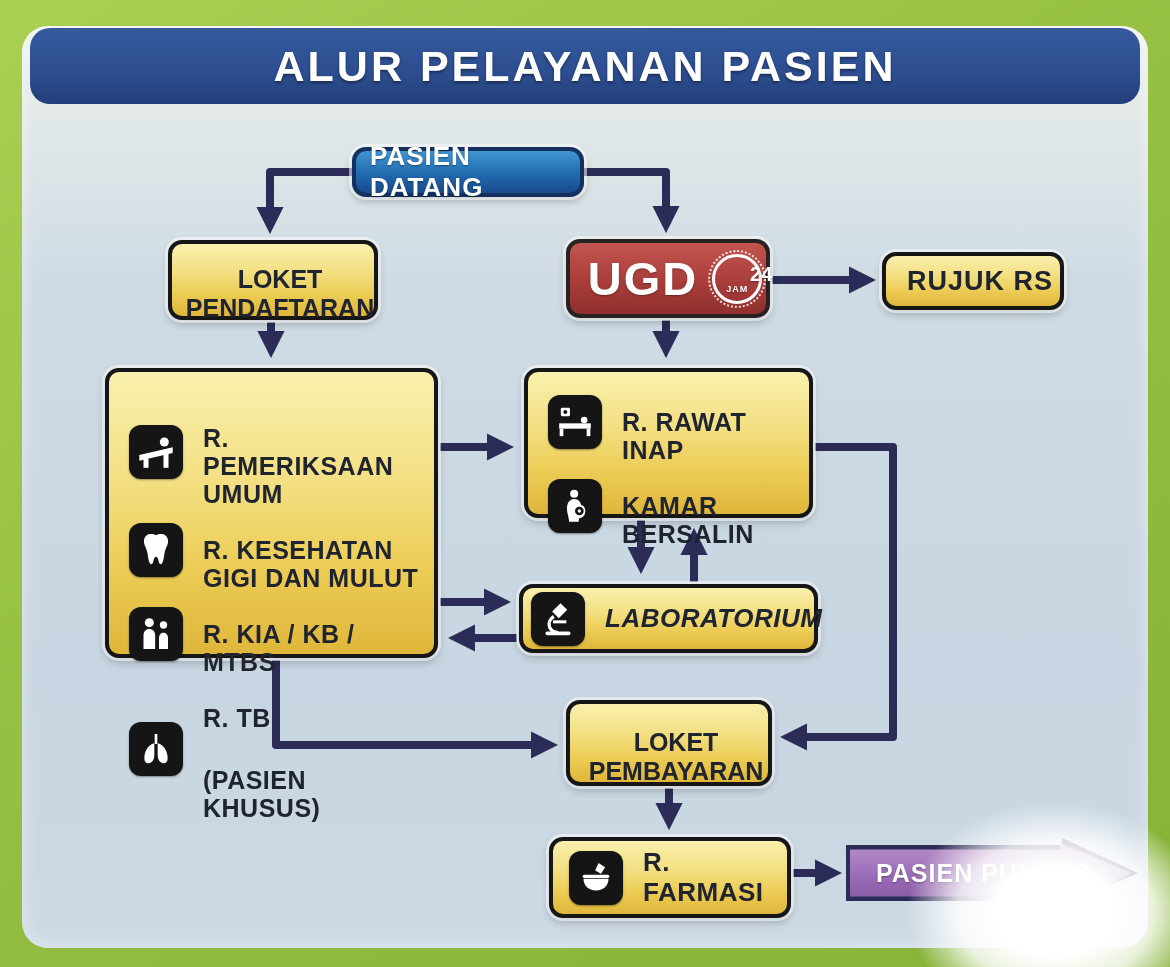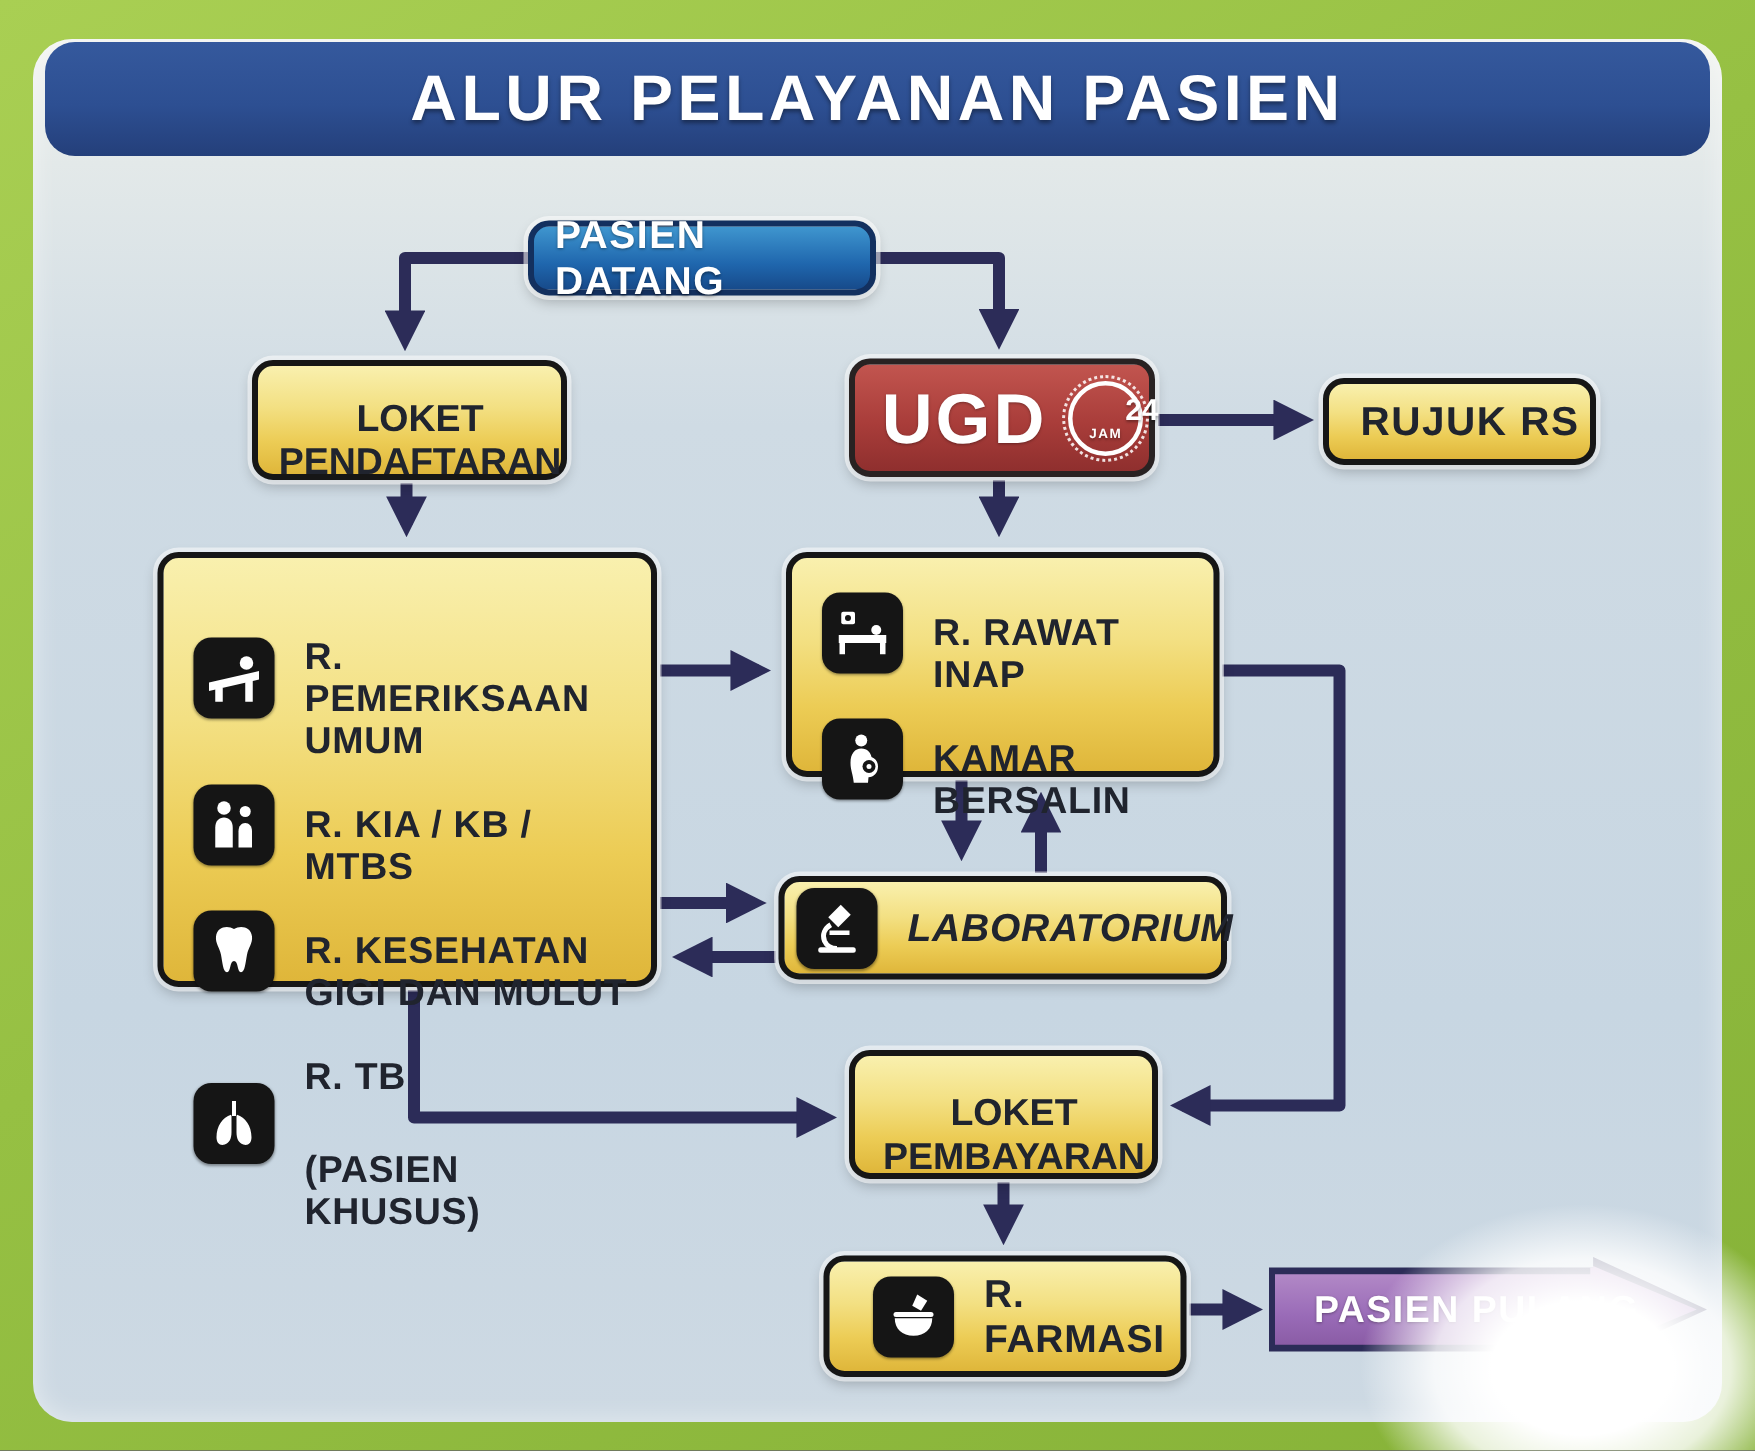--- a/index.html
+++ b/index.html
@@ -58,21 +58,21 @@
   .badge::before{content:"";position:absolute;inset:-7px;border:2px dotted rgba(255,255,255,.85);border-radius:50%;}
   .badge .b-val{font-size:20px;line-height:1;margin-left:48px;}
   .badge .b-unit{font-size:9px;line-height:1;margin-top:1px;letter-spacing:1px;}
   #rujuk-rs{left:882px;top:252px;width:182px;height:58px;font-size:27px;letter-spacing:1px;}
   #services{left:105px;top:368px;width:333px;height:290px;flex-direction:column;justify-content:space-around;
     align-items:stretch;padding:24px 10px 10px 20px;font-size:25px;}
   #inpatient{left:524px;top:368px;width:289px;height:150px;flex-direction:column;justify-content:space-around;
     align-items:stretch;padding:8px 8px 8px 20px;font-size:25px;}
   #laboratorium{left:519px;top:584px;width:299px;height:69px;justify-content:flex-start;padding-left:8px;font-size:26px;font-style:italic;}
   #loket-pembayaran{left:566px;top:700px;width:206px;height:86px;font-size:25px;}
-  #farmasi{left:549px;top:837px;width:242px;height:81px;justify-content:flex-start;padding-left:29px;font-size:26px;}
+  #farmasi{left:549px;top:837px;width:242px;height:81px;justify-content:flex-start;padding-left:16px;font-size:26px;}
   
   .parrow-outer{
     position:absolute;left:846px;top:838px;width:292px;height:70px;z-index:2;
     background:#2c2c58;
     clip-path:polygon(0% 10%,74% 10%,74% 0%,100% 50%,74% 100%,74% 90%,0% 90%);
   }
   .parrow-inner{
     position:absolute;inset:4px;
     background:linear-gradient(180deg,#b890ca 0%,#9a6cb8 55%,#85569f 100%);
     clip-path:polygon(0% 12%,74% 12%,74% 2%,99% 50%,74% 98%,74% 88%,0% 88%);
@@ -155,40 +155,40 @@
         </svg>
       </span>
       <span class="lbl stack" style="align-items:flex-start;">
         <span>R. PEMERIKSAAN</span>
         <span>UMUM</span>
       </span>
     </div>
     <div class="row">
       <span class="ic">
         <svg viewBox="0 0 24 24" fill="#fff">
+          <path d="M12 3.2 C9.5 1.6 5.2 2.2 4.8 6.2 C4.5 9 6.2 10.5 6.8 13.5 C7.4 16.5 7.6 20.5 9.2 20.5 C10.8 20.5 10.2 16 12 16 C13.8 16 13.2 20.5 14.8 20.5 C16.4 20.5 16.6 16.5 17.2 13.5 C17.8 10.5 19.5 9 19.2 6.2 C18.8 2.2 14.5 1.6 12 3.2 Z"></path>
+        </svg>
+      </span>
+      <span class="lbl stack" style="align-items:flex-start;">
+        <span>R. KESEHATAN</span>
+        <span>GIGI DAN MULUT</span>
+      </span>
+    </div>
+    <div class="row">
+      <span class="ic">
+        <svg viewBox="0 0 24 24" fill="#fff">
           <circle cx="8" cy="5.2" r="2.7"></circle>
           <path d="M4.5 21 V13 C4.5 10.5 6 9 8 9 C10 9 11.5 10.5 11.5 13 V21 Z"></path>
           <circle cx="16.5" cy="6.6" r="2.2"></circle>
           <path d="M13.8 21 V14.5 C13.8 12.4 15 11.2 16.5 11.2 C18 11.2 19.2 12.4 19.2 14.5 V21 Z"></path>
         </svg>
       </span>
       <span class="lbl stack" style="align-items:flex-start;">
         <span>R. KIA / KB / MTBS</span>
         <span></span>
-      </span>
-    </div>
-    <div class="row">
-      <span class="ic">
-        <svg viewBox="0 0 24 24" fill="#fff">
-          <path d="M12 3.2 C9.5 1.6 5.2 2.2 4.8 6.2 C4.5 9 6.2 10.5 6.8 13.5 C7.4 16.5 7.6 20.5 9.2 20.5 C10.8 20.5 10.2 16 12 16 C13.8 16 13.2 20.5 14.8 20.5 C16.4 20.5 16.6 16.5 17.2 13.5 C17.8 10.5 19.5 9 19.2 6.2 C18.8 2.2 14.5 1.6 12 3.2 Z"></path>
-        </svg>
-      </span>
-      <span class="lbl stack" style="align-items:flex-start;">
-        <span>R. KESEHATAN</span>
-        <span>GIGI DAN MULUT</span>
       </span>
     </div>
     <div class="row">
       <span class="ic">
         <svg viewBox="0 0 24 24" fill="#fff">
           <rect x="11.2" y="3" width="1.6" height="6"></rect>
           <path d="M10.8 8.5 C7.5 9.5 5 13 5 17.5 C5 20 6.5 21 8.3 20.4 C10.2 19.8 11 18 11 15.5 V9 Z"></path>
           <path d="M13.2 8.5 C16.5 9.5 19 13 19 17.5 C19 20 17.5 21 15.7 20.4 C13.8 19.8 13 18 13 15.5 V9 Z"></path>
         </svg>
       </span>

